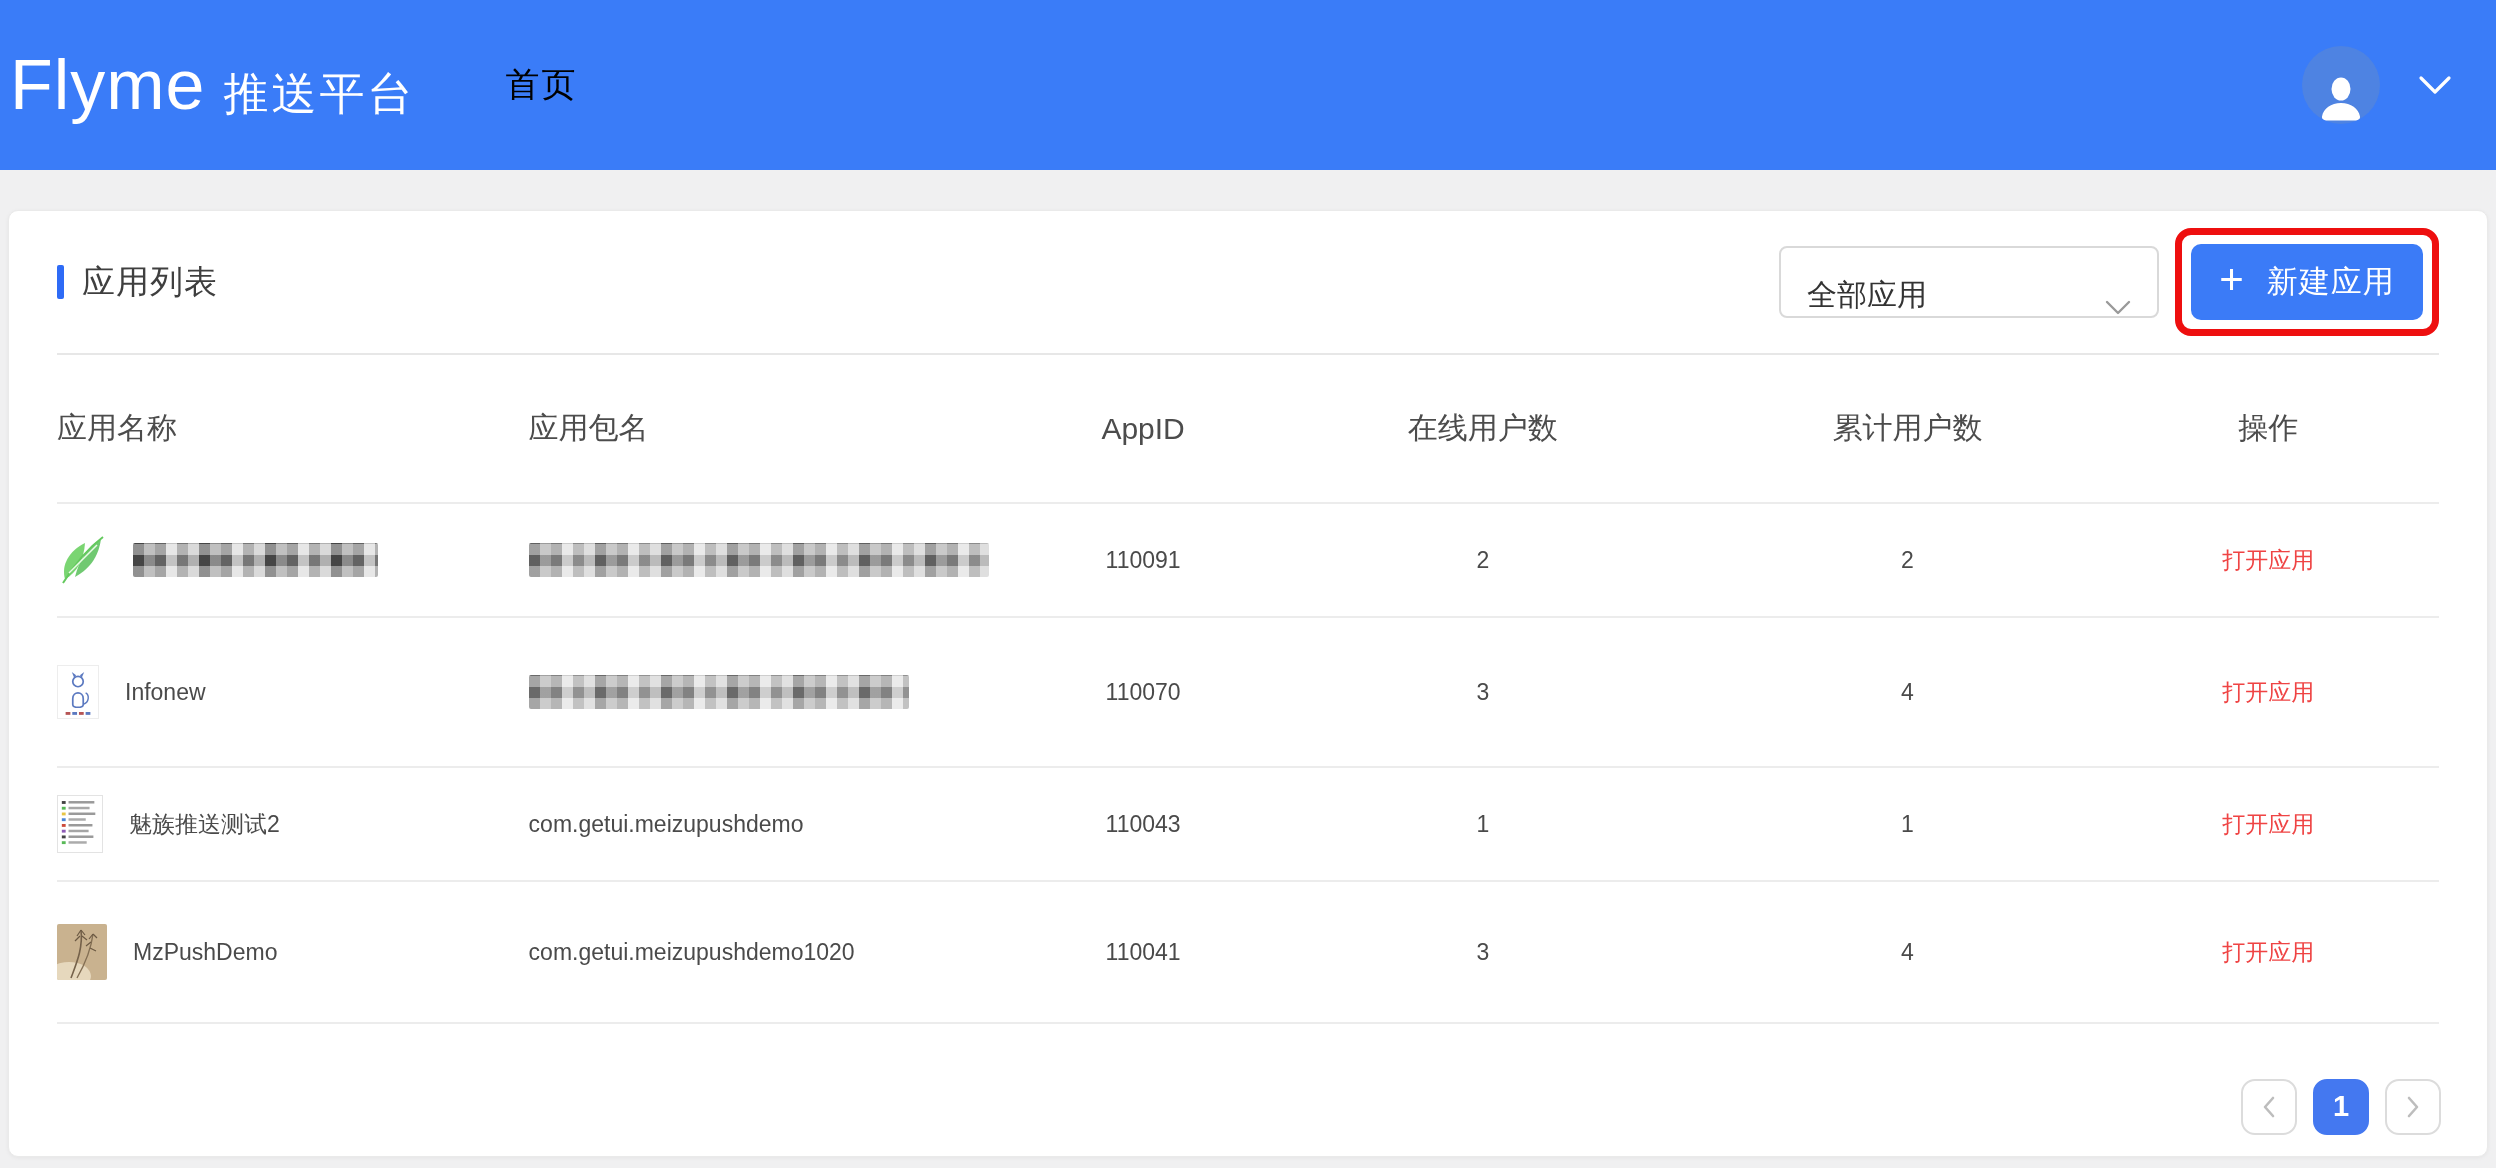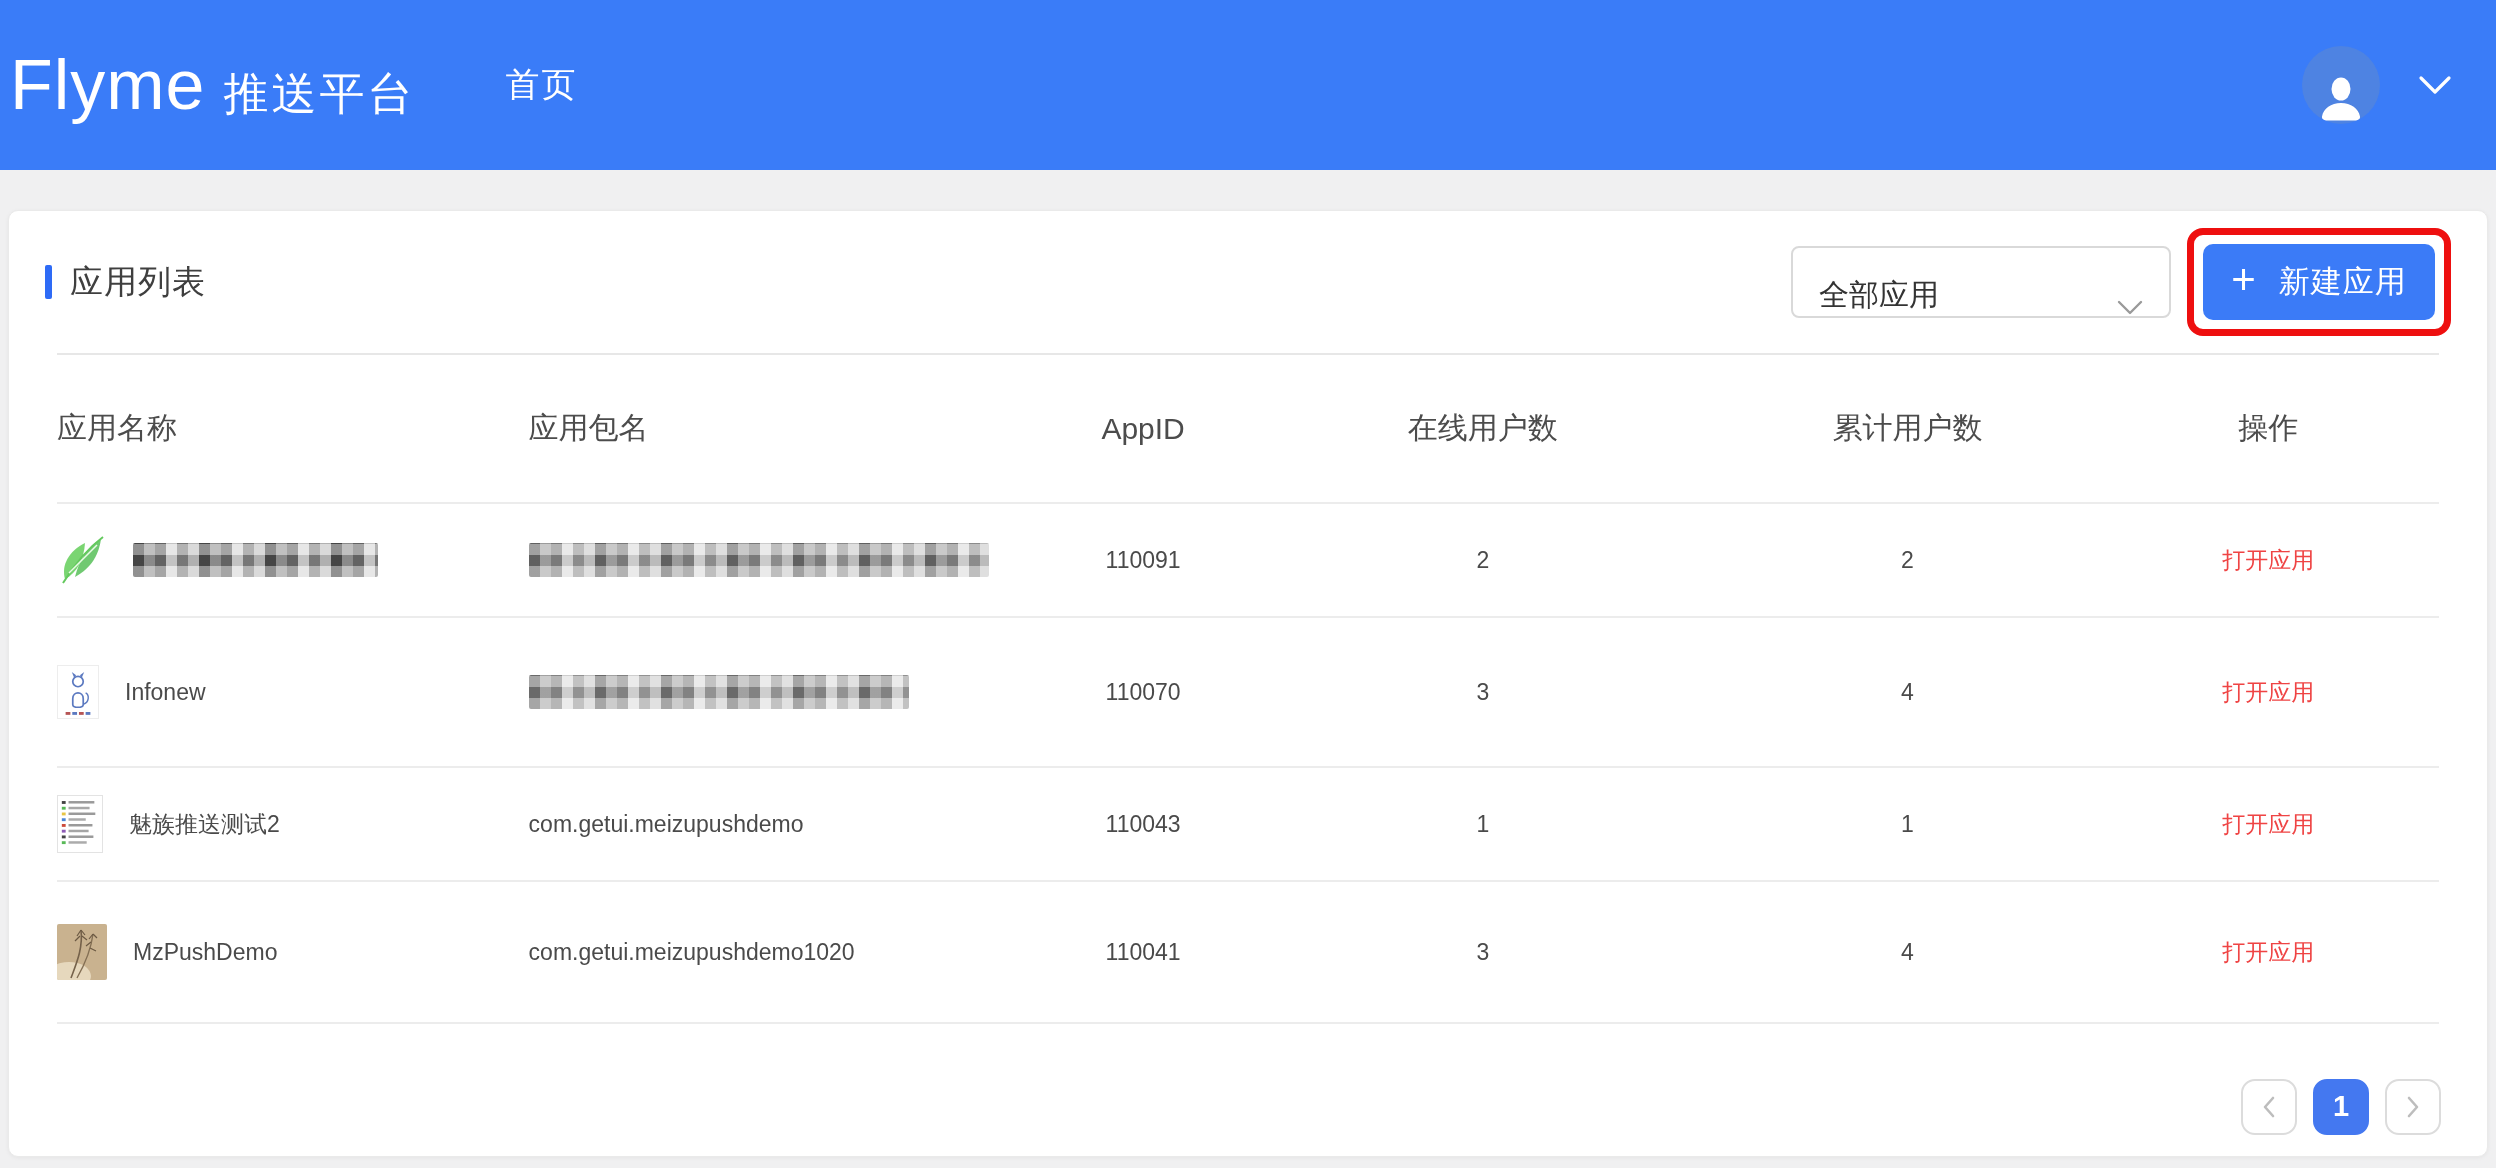--- a/index.html
+++ b/index.html
@@ -10,29 +10,29 @@
     color:#4a4a4a;
     overflow:hidden;
   }
 
   
   .topbar { height:170px; background:#3a7cf8; display:flex; align-items:center; padding:0 44px 0 10px; }
   .logo { display:flex; align-items:baseline; color:#fff; cursor:pointer; }
   .logo-en { font-size:70px; font-weight:400; letter-spacing:1px; }
   .logo-cn { font-size:45px; margin-left:18px; font-weight:500; letter-spacing:3px; }
   .nav { margin-left:90px; }
-  .nav-item { color:#ffffff; font-size:34px; cursor:pointer; letter-spacing:2px; }
+  .nav-item { color:#000000; font-size:34px; cursor:pointer; letter-spacing:2px; }
   .topbar-right { margin-left:auto; display:flex; align-items:center; gap:38px; }
   .avatar { width:78px; height:78px; border-radius:50%; background:#4e83e2; display:flex; align-items:flex-end; justify-content:center; overflow:hidden; cursor:pointer; }
   .topbar-chevron { display:flex; cursor:pointer; }
 
   
   .card { margin:40px 8px 0; height:947px; background:#fff; border:1px solid #eaeaea; border-radius:10px; box-shadow:0 1px 4px rgba(0,0,0,.05); }
 
-  .toolbar { height:142px; display:flex; align-items:center; padding:0 36px; }
+  .toolbar { height:142px; display:flex; align-items:center; padding:0 48px; }
   .title-wrap { display:flex; align-items:center; gap:18px; }
   .title-bar { width:7px; height:34px; background:#2e6bf6; border-radius:2px; }
   .title-text { font-size:33px; color:#3f3f3f; letter-spacing:1px; }
   .toolbar-right { margin-left:auto; display:flex; align-items:center; }
   .select { width:380px; height:72px; border:2px solid #d9d9d9; border-radius:8px; background:#fff; display:flex; align-items:flex-end; padding:0 26px; font-size:30px; color:#333; cursor:pointer; }
   .select-value { flex:1; }
   .annotation { margin-left:16px; border:7px solid #ee0f0f; border-radius:16px; padding:9px; }
   .btn-primary { width:232px; height:76px; background:#3b7bf7; border:none; border-radius:10px; color:#fff; font-size:31px; display:flex; align-items:center; justify-content:center; gap:22px; cursor:pointer; font-family:inherit; letter-spacing:1px; }
   .plus { font-size:42px; font-weight:300; line-height:1; margin-top:-4px; }
 

